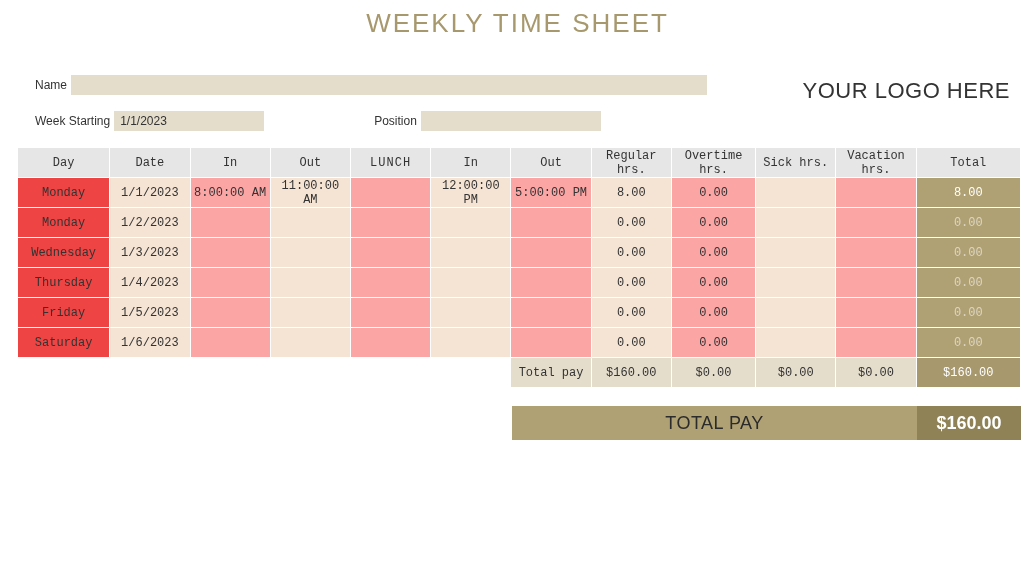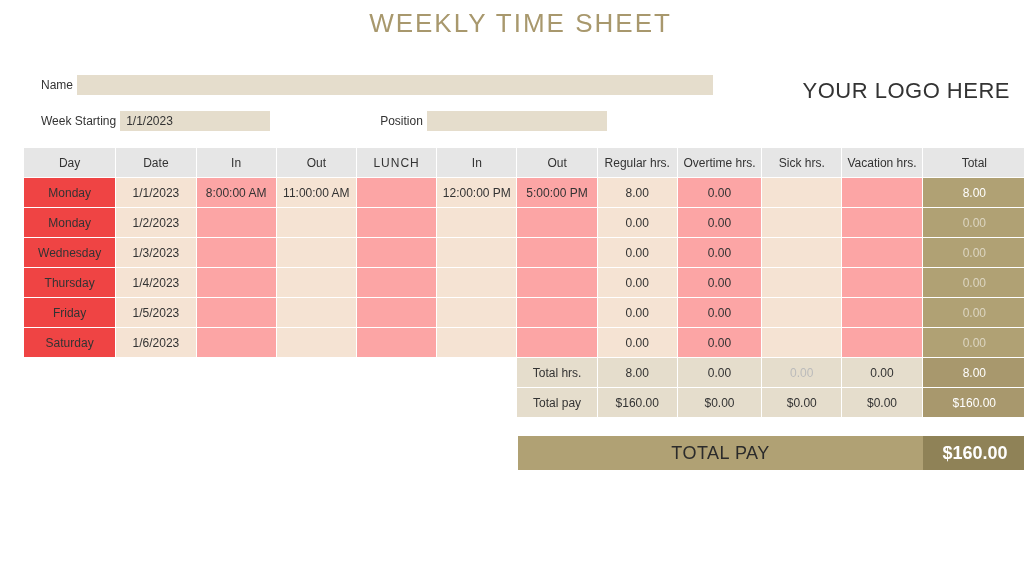--- a/index.html
+++ b/index.html
@@ -7,21 +7,21 @@
     margin: 0;
     padding: 0;
     font-family: Arial, sans-serif;
     font-size: 12px;
     color: #333;
     background: #fff;
     width: 1024px;
   }
   .sheet {
     width: 1024px;
-    padding: 4px 6px 20px 23px;
+    padding: 4px 6px 20px 17px;
   }
   .title {
     text-align: center;
     font-size: 26px;
     letter-spacing: 2px;
     color: #a8986d;
     font-weight: 400;
     margin: 4px 0 6px 0;
   }
   .logo {
@@ -55,20 +55,21 @@
   }
   .name-field { width: 636px; }
   .week-field { width: 150px; }
   .pos-label { margin-left: 110px; }
   .pos-field { width: 180px; }
 
   table.grid {
     border-collapse: collapse;
     width: 1004px;
     table-layout: fixed;
+    font-family: Liberation Mono, monospace;
   }
   table.grid th, table.grid td {
     border: 1px solid #fff;
     text-align: center;
     height: 30px;
     vertical-align: middle;
     font-weight: normal;
     padding: 0 2px;
   }
   table.grid th {
@@ -267,29 +268,20 @@
           <td class="c-peach">0.00</td>
           <td class="c-blue">0.00</td>
           <td class="c-peach"></td>
           <td class="c-blue"></td>
           <td class="c-tan-faded">0.00</td>
         </tr>
       </tbody>
     <tbody>
       <tr>
         <td class="empty-span" colspan="6"></td>
-        <td class="sum-label">Total hrs.</td>
-        <td class="c-beige">8.00</td>
-        <td class="c-beige">0.00</td>
-        <td class="c-beige-faded">0.00</td>
-        <td class="c-beige">0.00</td>
-        <td class="c-tan-bold">8.00</td>
-      </tr>
-      <tr>
-        <td class="empty-span" colspan="6"></td>
         <td class="sum-label">Total pay</td>
         <td class="c-beige">$160.00</td>
         <td class="c-beige">$0.00</td>
         <td class="c-beige">$0.00</td>
         <td class="c-beige">$0.00</td>
         <td class="c-tan-bold">$160.00</td>
       </tr>
     </tbody>
   </table>
 

